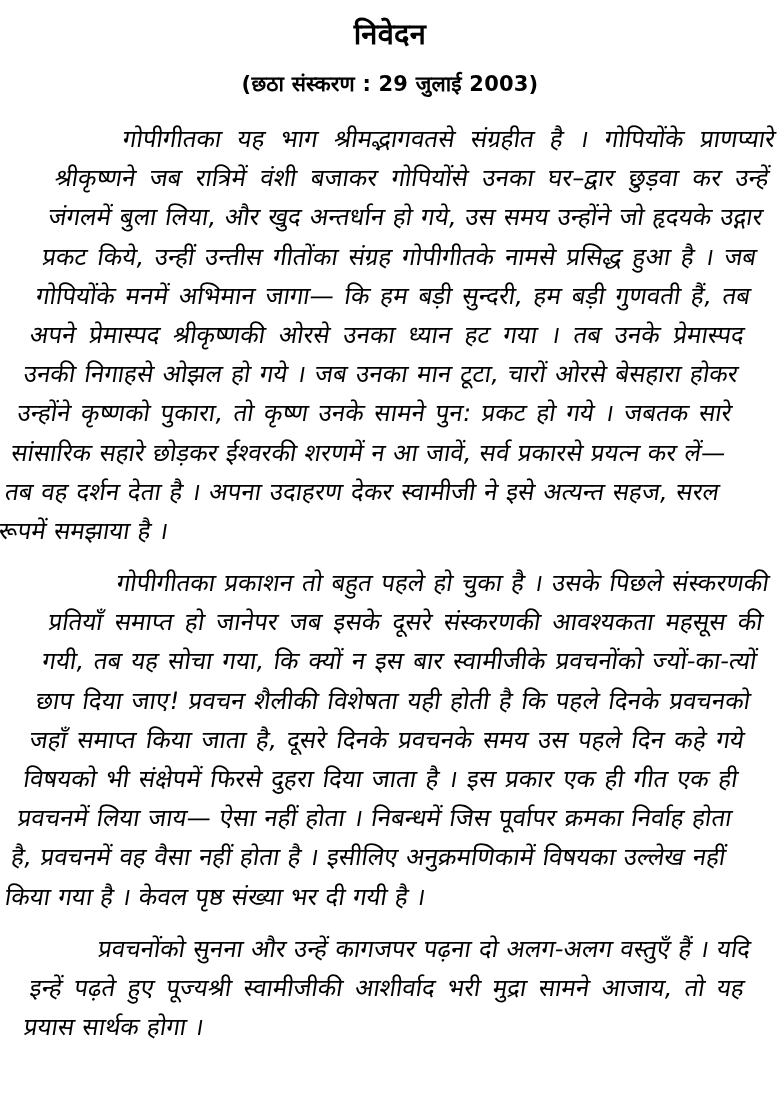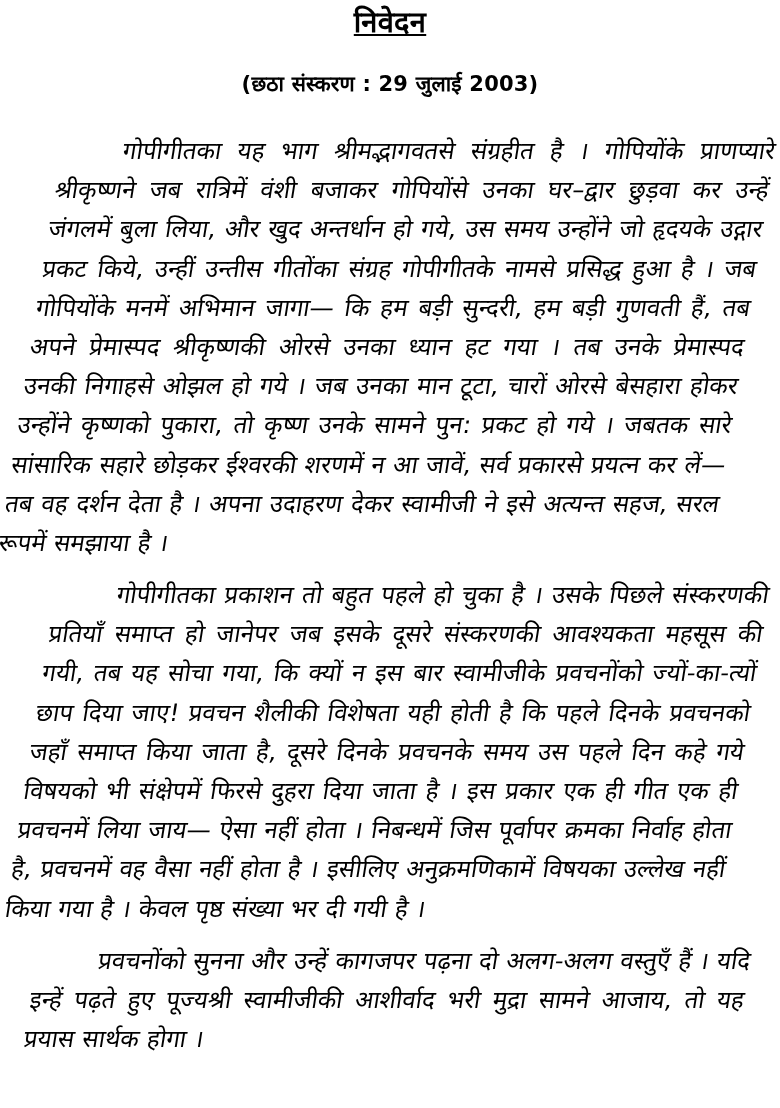--- a/index.html
+++ b/index.html
@@ -25,33 +25,32 @@
   }
 
   
   .doc-title {
     text-align: center;
     font-family: "DejaVu Sans", "Liberation Sans", sans-serif;
     font-weight: 700;
     font-size: 29px;
     line-height: 1.0;
     letter-spacing: 0.3px;
-    padding-top: 8px;
+    padding-top: 20px;
     margin: 0;
     color: #000;
-    text-decoration: underline;
   }
   .doc-subtitle {
     text-align: center;
     font-family: "DejaVu Sans", "Liberation Sans", sans-serif;
     font-weight: 700;
     font-size: 21px;
     line-height: 1.0;
     letter-spacing: 0.2px;
-    margin: 12px;
+    margin: 0;
     padding-top: 25px;
     color: #000;
   }
 
   
   .body-text {
     margin: 0;
     padding: 0;
     font-family: "DejaVu Sans", "Liberation Sans", sans-serif;
     font-size: 24.2px;

